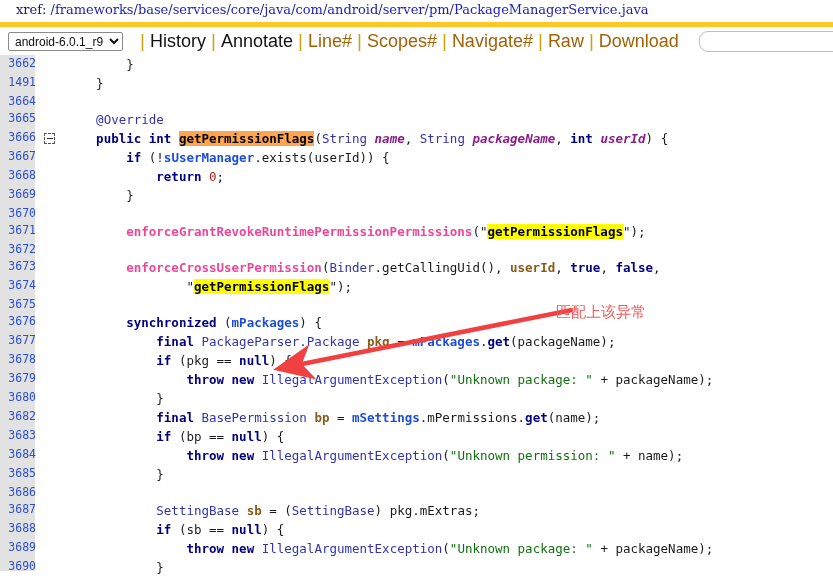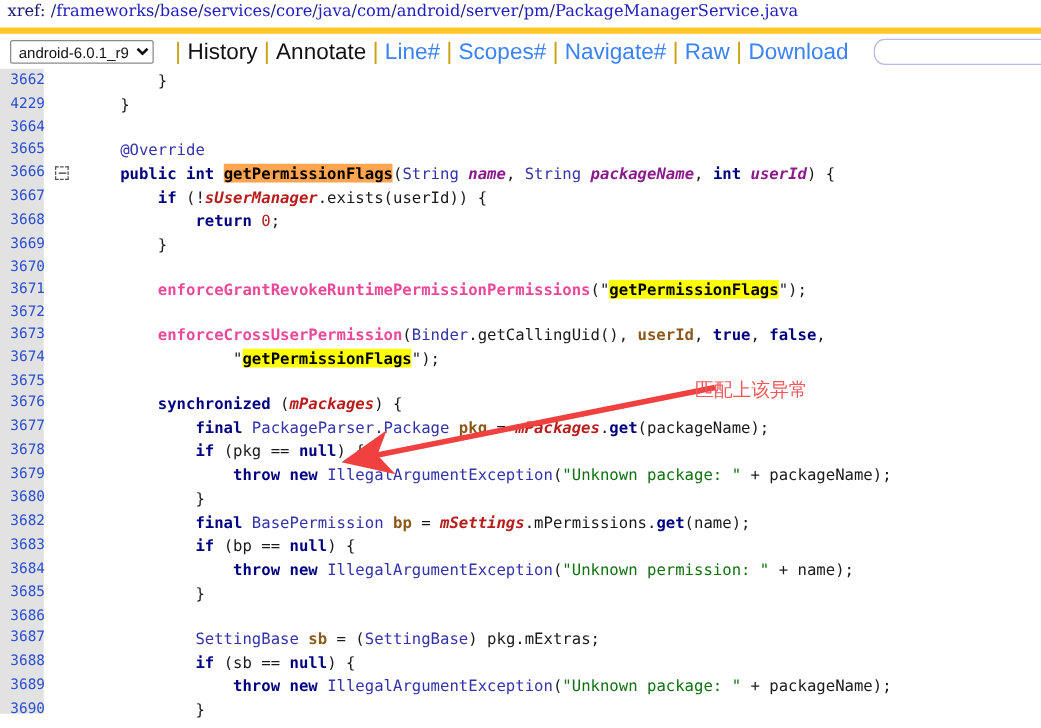--- a/index.html
+++ b/index.html
@@ -11,21 +11,21 @@
     width: 833px;
     height: 582px;
     position: relative;
     overflow: hidden;
     font-family: "DejaVu Serif", serif;
   }
 
   
   .xref-bar {
     height: 20px;
-    padding: 2px 0 0 6px;
+    padding: 2px 0 0 16px;
     font-family: "DejaVu Serif", serif;
     font-size: 13px;
     color: #1a1a6e;
     white-space: nowrap;
   }
   .xref-label { color: #1a1a6e; }
   .xref-sep { color: #1a1a6e; }
   .xref-seg { color: #2020c0; }
 
   .gold-rule {
@@ -55,21 +55,21 @@
     height: 19px;
     width: 134px;
   }
   .bar-pipe {
     color: #c8a415;
     margin: 0 5px;
     font-size: 19px;
     line-height: 1;
   }
   .tb-link {
-    color: #3b82f6;
+    color: #a16207;
     font-size: 18px;
     text-decoration: none;
     font-family: "Liberation Sans", sans-serif;
   }
   .tb-dark { color: #111; }
   .search-input {
     margin-left: 8px;
     height: 19px;
     width: 280px;
     border: 1px solid #b9b9e8;
@@ -150,21 +150,21 @@
     line-height: 17px;
     letter-spacing: 0px;
   }
 
   
   .kw      { color: #000080; font-weight: bold; }
   .typec   { color: #3333aa; }
   .fn      { color: #ec4899; font-weight: bold; }
   .fnp     { color: #8b1a8b; font-weight: bold; font-style: italic; }
   .var     { color: #8b5a1a; font-weight: bold; }
-  .field   { color: #b91c1c; font-weight: bold; font-style: italic; }
+  .field   { color: #1d4ed8; font-weight: bold; }
   .str     { color: #107010; }
   .num     { color: #b02020; }
   .plain   { color: #1a1a1a; }
   .hl-y    { background: #ffff00; color: #000; font-weight: bold; }
   .hl-o    { background: #ffa54f; color: #000; font-weight: bold; }
 
   
   .overlay {
     position: absolute;
     left: 0;
@@ -212,21 +212,21 @@
 <div class="code-wrap">
   <div class="gutter"></div>
   <table class="code-table">
     <tbody id="code-body">
         <tr class="code-row">
           <td class="ln">3662</td>
           <td class="fold"></td>
           <td class="src"><span class="plain">        }</span></td>
         </tr>
         <tr class="code-row">
-          <td class="ln">4229</td>
+          <td class="ln">1491</td>
           <td class="fold"></td>
           <td class="src"><span class="plain">    }</span></td>
         </tr>
         <tr class="code-row">
           <td class="ln">3664</td>
           <td class="fold"></td>
           <td class="src"><span class="plain"></span></td>
         </tr>
         <tr class="code-row">
           <td class="ln">3665</td>

